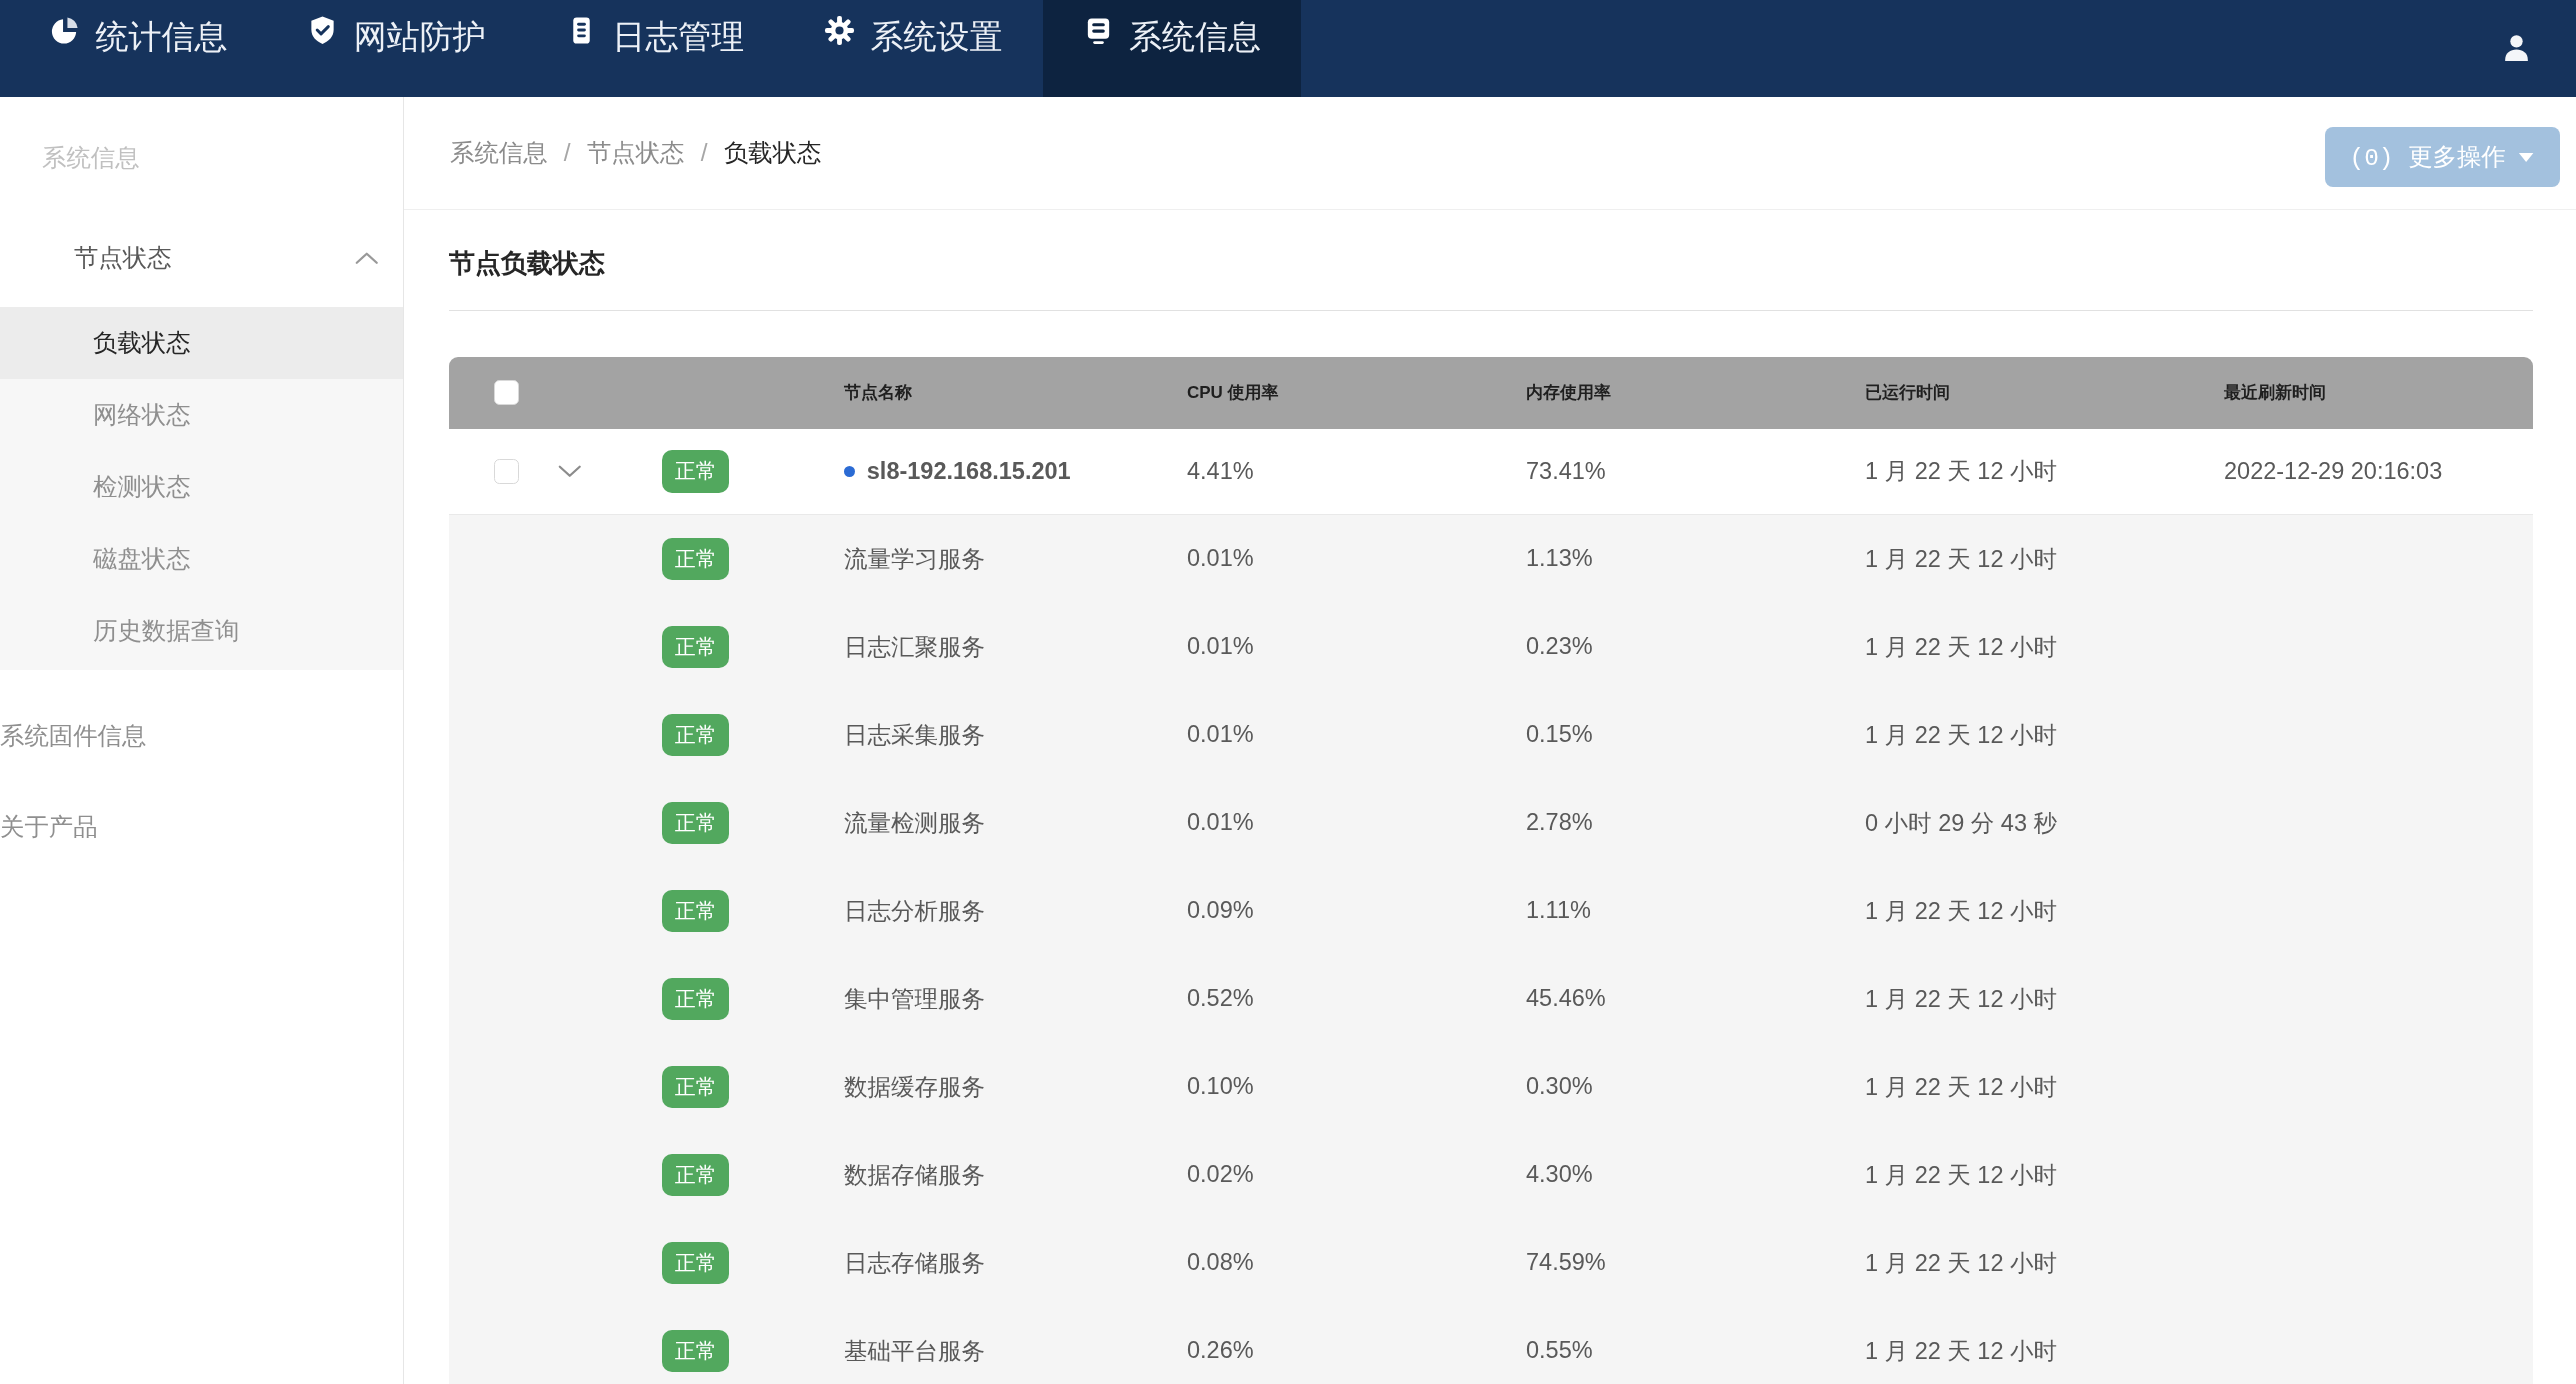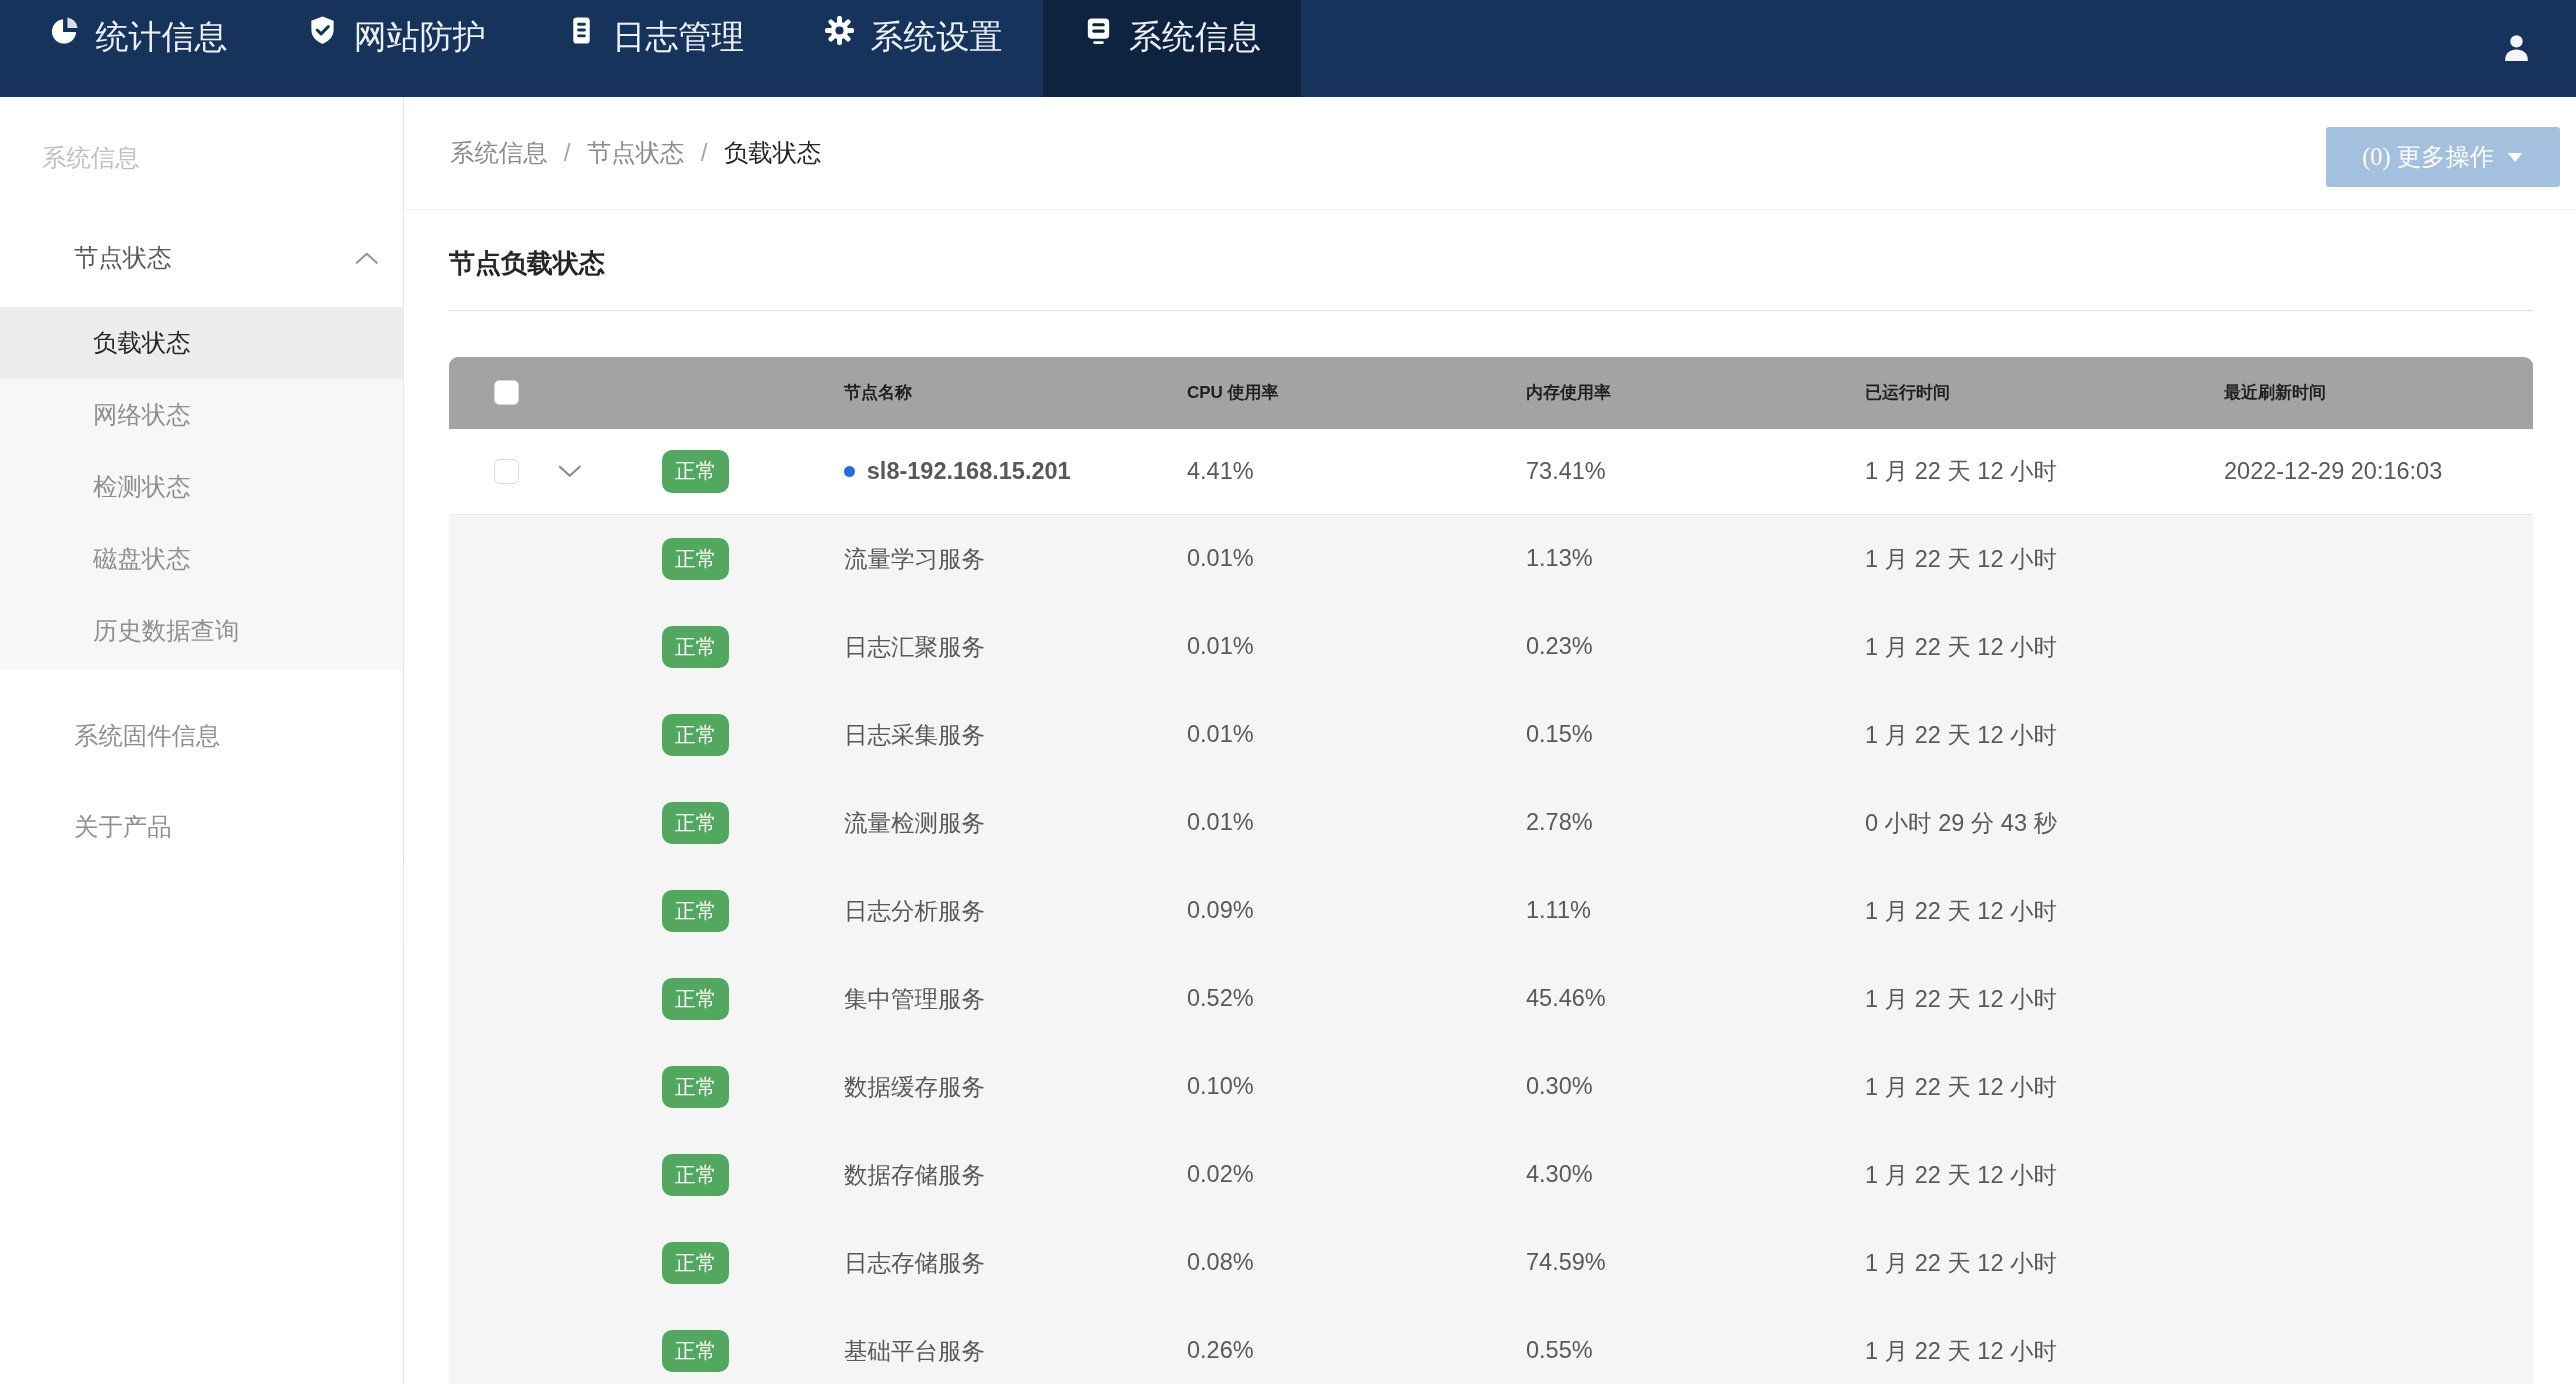--- a/index.html
+++ b/index.html
@@ -25,38 +25,38 @@
              background:#fff; border-right:0.9px solid #E6E6E6; }
   .side-head { margin-top:38px; padding-left:42px; font-size:24.4px; color:#C0C0C0;
                height:45px; display:flex; align-items:center; }
   .side-group-title { margin-top:52px; padding:0 25px 0 74px; height:51px;
                       font-size:24.4px; color:#595959; display:flex;
                       align-items:center; justify-content:space-between; cursor:pointer; }
   .side-submenu { margin-top:23.5px; background:#F7F7F7; padding-bottom:3.6px; }
   .side-subitem { height:72px; display:flex; align-items:center; padding-left:93px;
                   font-size:24.4px; color:#8F8F8F; cursor:pointer; }
   .side-subitem.active { background:#ECECEC; color:#262626; }
-  .side-item { height:51px; display:flex; align-items:center; padding-left:74px;
+  .side-item { height:51px; display:flex; align-items:center; 
                font-size:24.4px; color:#8F8F8F; cursor:pointer; margin-top:40px; }
   .collapse-handle { position:absolute; top:764px; right:-21px; width:21px; height:80px;
                      background:#E9E9E9; clip-path:polygon(0 0,100% 20%,100% 80%,0 100%);
                      display:flex; align-items:center; justify-content:center; cursor:pointer; }
 
   
   .main { position:absolute; top:97px; left:404px; right:0; bottom:0; background:#fff; }
   .crumb-bar { position:relative; height:113px; border-bottom:0.9px solid #EFEFEF;
                display:flex; align-items:center; padding-left:46px; font-size:24.4px; }
   .crumb { color:#8C8C8C; cursor:pointer; }
   .crumb-sep { color:#A6A6A6; margin:0 16.3px; }
   .crumb.current { color:#262626; cursor:default; }
   .more-btn { position:absolute; right:16.3px; top:30px; height:60px; min-width:234px;
-              background:#A3C1DE; border:none; border-radius:3px; color:#fff;
+              background:#A3C1DE; border:none; border-radius:8px; color:#fff;
               font-size:24.4px; display:flex; align-items:center; justify-content:center;
               gap:12.7px; padding:0 25px; cursor:pointer;
-              font-family:Liberation Serif, serif; }
+              font-family:Liberation Mono, monospace; }
 
   .content { padding:0 43px 0 45px; }
   .section-title { margin-top:36px; font-size:26px; font-weight:700; color:#262626; }
   .section-divider { margin-top:29px; height:0.9px; background:#E1E1E1; }
 
   
   .table { margin-top:46px; }
   .trow { display:grid;
           grid-template-columns:58px 110px 182px 343px 339px 339px 359px 1fr;
           padding:0 45px; align-items:center; }

